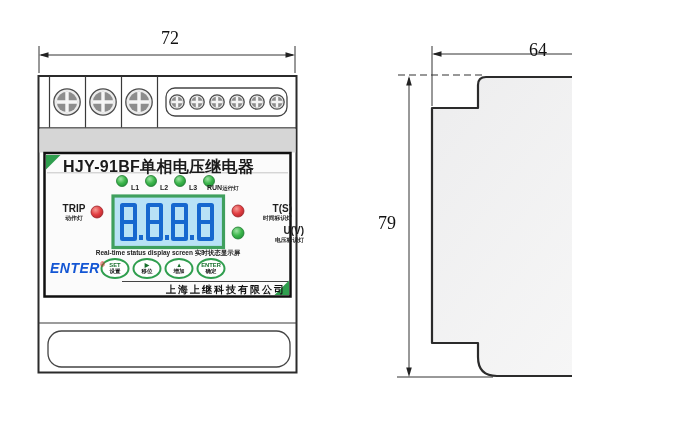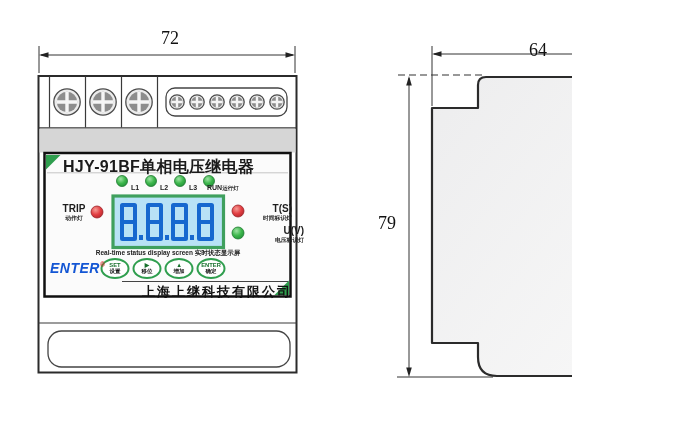--- a/index.html
+++ b/index.html
@@ -12,21 +12,21 @@
   .led-suffix{font-size:5.5px;font-weight:bold;color:#222;}
   .side-lbl{line-height:1.15;white-space:nowrap;text-align:right;}
   .side-lbl .en{font-size:10px;font-weight:bold;color:#1d1d1d;display:block;}
   .side-lbl .zh{font-size:5.8px;font-weight:bold;color:#1d1d1d;display:block;}
   .caption{font-size:6.5px;font-weight:bold;color:#222;white-space:nowrap;text-align:center;}
   .logo{font-size:14px;font-weight:bold;font-style:italic;color:#1356d4;letter-spacing:.5px;}
   .logo sup{font-size:7px;color:#d42222;font-style:normal;}
   .btn-txt{width:30px;text-align:center;line-height:1.1;}
   .btn-txt .sym{display:block;font-size:5.8px;font-weight:bold;color:#17702c;}
   .btn-txt .zh{display:block;font-size:5.5px;font-weight:bold;color:#111;}
-  .company{font-size:13px;font-weight:bold;color:#111;letter-spacing:2px;text-align:right;white-space:nowrap;}
+  .company{font-size:10px;font-weight:bold;color:#111;letter-spacing:2px;text-align:right;white-space:nowrap;}
   .lcd-digits{position:absolute;left:120px;top:201px;width:98px;height:40px;
               display:flex;align-items:flex-end;}
   .lcd-digit{width:17px;height:38px;margin-right:1.5px;}
   .lcd-digit .seg-top,.lcd-digit .seg-bot{box-sizing:border-box;width:17px;height:21px;
               border:4px solid #1668cf;border-radius:2.5px;}
   .lcd-digit .seg-bot{margin-top:-4px;}
   .lcd-dot{width:4px;height:5px;background:#1668cf;margin:0 2.5px 1px 0.5px;}
 </style>
 </head>
 <body>

